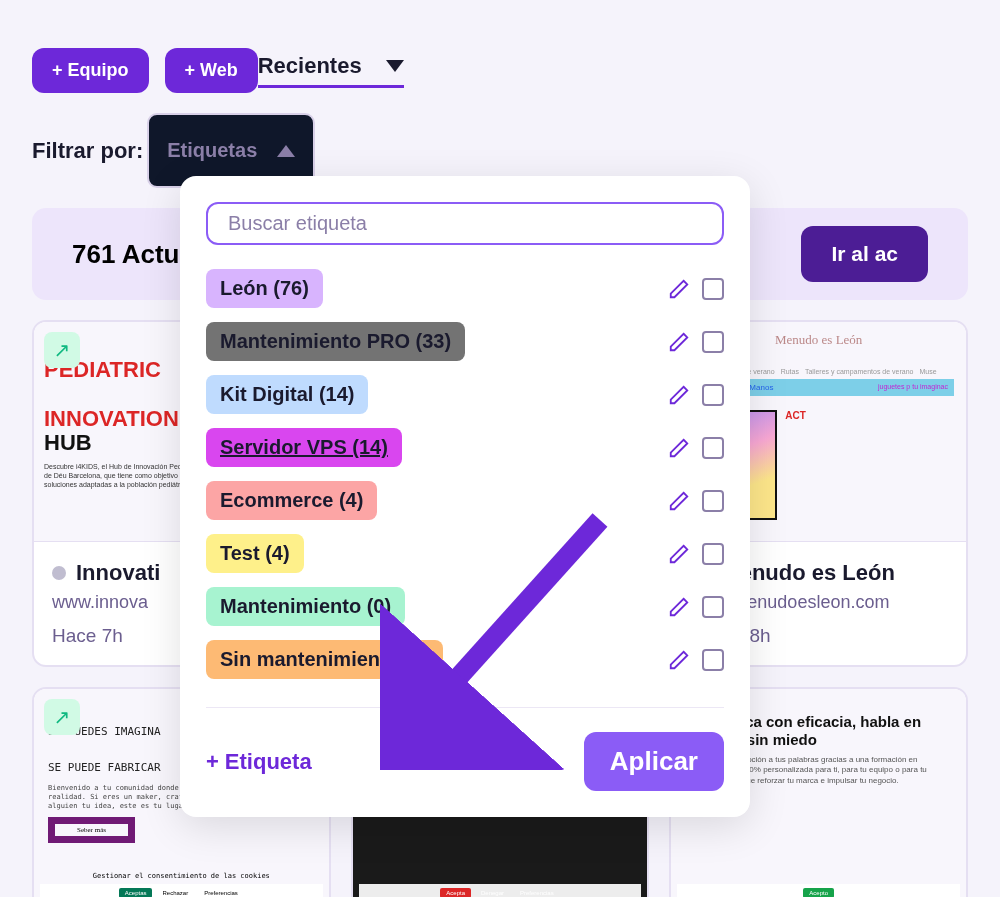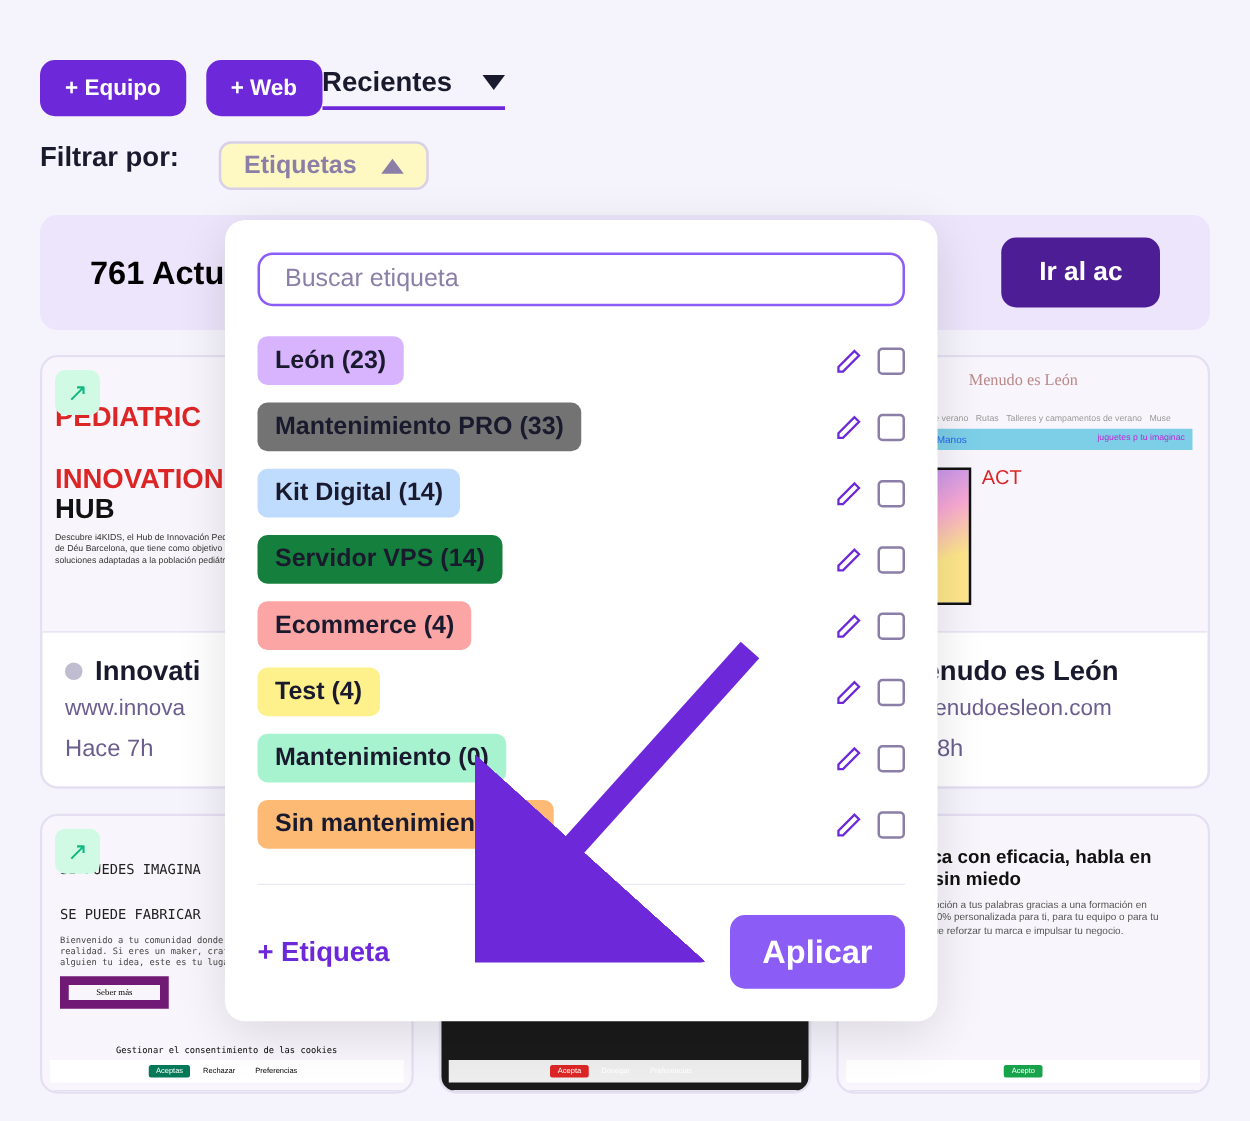--- a/index.html
+++ b/index.html
@@ -3,23 +3,23 @@
 <meta charset="utf-8">
 <style>
 *{box-sizing:border-box;margin:0;padding:0;font-family:-apple-system,BlinkMacSystemFont,'Segoe UI',sans-serif}
 body{background:#f5f3fb;width:1000px;height:897px;overflow:hidden;position:relative}
 .header{display:flex;align-items:center;padding:48px 32px 20px}
 .header-left{display:flex;gap:16px}
 .btn-primary{background:#6d28d9;color:#fff;border:none;padding:12px 20px;border-radius:12px;font-size:18px;font-weight:700;cursor:pointer}
 .sort-dropdown{display:flex;align-items:center;gap:24px;cursor:pointer;border-bottom:3px solid #6d28d9;padding-bottom:6px}
 .sort-dropdown span{font-size:22px;font-weight:800;color:#1a1a2e}
 .triangle-down{width:0;height:0;border-left:9px solid transparent;border-right:9px solid transparent;border-top:12px solid #1a1a2e}
-.filter-row{display:flex;align-items:flex-start;gap:32px;padding:0 32px 20px}
+.filter-row{display:flex;align-items:center;gap:4px;padding:0 32px 20px}
 .filter-label{font-size:22px;font-weight:800;color:#1a1a2e}
-.filter-dropdown{display:flex;align-items:center;gap:20px;border:2px solid #d8d0e8;border-radius:10px;padding:6px 18px;cursor:pointer;background:#fef9c3}
+.filter-dropdown{display:flex;align-items:center;gap:20px;border:2px solid #d8d0e8;border-radius:10px;padding:24px 18px;cursor:pointer;background:#0f172a}
 .filter-dropdown span{font-size:20px;font-weight:600;color:#8b7fa8}
 .triangle-up{width:0;height:0;border-left:9px solid transparent;border-right:9px solid transparent;border-bottom:12px solid #8b7fa8}
 .banner{background:#ede5fb;margin:0 32px;padding:18px 40px;border-radius:14px;display:flex;justify-content:space-between;align-items:center}
 .banner-text{font-size:26px;font-weight:800;color:#000000}
 .banner-btn{background:#4c1d95;color:#fff;border:none;padding:16px 30px;border-radius:12px;font-size:21px;font-weight:800;cursor:pointer}
 .cards-grid{display:grid;grid-template-columns:repeat(3,1fr);gap:20px;padding:20px 32px}
 .card{background:#fff;border:2px solid #e5dff2;border-radius:14px;overflow:hidden;position:relative}
 .card-arrow{position:absolute;top:10px;left:10px;width:36px;height:36px;background:#d1fae5;border-radius:8px;display:flex;align-items:center;justify-content:center;font-size:20px;color:#10b981;z-index:2}
 .card-preview{height:220px;background:#f8f6fc;border-bottom:1px solid #e5dff2;position:relative;overflow:hidden;padding:6px}
 .preview1{display:flex;flex-direction:column;padding:10px}
@@ -119,21 +119,21 @@
           <span>Rutas</span>
           <span>Talleres y campamentos de verano</span>
           <span>Muse</span>
       </div>
       <div style="background:#7dcfe8;margin:4px 6px;padding:4px 6px;font-size:8px;color:#2563eb;display:flex;justify-content:space-between">
         <span>El Mundo en tus Manos</span>
           <span style="color:#c026d3;font-size:7px">juguetes p tu imaginac</span>
       </div>
       <div class="hero">
         <div class="face" style="background:linear-gradient(160deg,#a78bfa 0%,#f9a8d4 40%,#fde68a 70%);border:2px solid #111"></div>
-        <div style="color:#dc2626;font-weight:400;font-size:16px">ACT</div>
+        <div style="color:#dc2626;font-weight:700;font-size:10px">ACT</div>
       </div>
     </div>
     <div class="card-body">
       <div class="card-title">
         <span class="dot-purple"></span>
         <span>Menudo es León</span>
       </div>
       <div class="card-url">www.menudoesleon.com</div>
       <div class="card-time">Hace 18h</div>
     </div>
@@ -176,21 +176,21 @@
         <span class="b" style="background:#16a34a;color:#fff">Acepto</span>
       </div>
     </div>
   </div>
 </div>
 
 <div class="popover">
   <input class="search-input" placeholder="Buscar etiqueta" style="">
   <div class="tags-list" id="tags-list">
       <div class="tag-row">
-        <span class="tag-pill" style="background: rgb(216, 180, 254);">León (23)</span>
+        <span class="tag-pill" style="background: rgb(216, 180, 254);">León (76)</span>
         <span class="tag-spacer"></span>
         <span class="edit-pencil"><svg viewBox="0 0 24 24">
             <path d="M17 3l4 4L7 21H3v-4L17 3z"></path>
           </svg></span>
         <span class="checkbox"></span>
       </div>
       <div class="tag-row">
         <span class="tag-pill" style="background: #737373;">Mantenimiento PRO (33)</span>
         <span class="tag-spacer"></span>
         <span class="edit-pencil"><svg viewBox="0 0 24 24">
@@ -200,21 +200,21 @@
       </div>
       <div class="tag-row">
         <span class="tag-pill" style="background: rgb(191, 219, 254);">Kit Digital (14)</span>
         <span class="tag-spacer"></span>
         <span class="edit-pencil"><svg viewBox="0 0 24 24">
             <path d="M17 3l4 4L7 21H3v-4L17 3z"></path>
           </svg></span>
         <span class="checkbox"></span>
       </div>
       <div class="tag-row">
-        <span class="tag-pill" style="background: #15803d;">Servidor VPS (14)</span>
+        <span class="tag-pill" style="background: #d946ef; text-decoration: underline;">Servidor VPS (14)</span>
         <span class="tag-spacer"></span>
         <span class="edit-pencil"><svg viewBox="0 0 24 24">
             <path d="M17 3l4 4L7 21H3v-4L17 3z"></path>
           </svg></span>
         <span class="checkbox"></span>
       </div>
       <div class="tag-row">
         <span class="tag-pill" style="background: rgb(252, 165, 165);">Ecommerce (4)</span>
         <span class="tag-spacer"></span>
         <span class="edit-pencil"><svg viewBox="0 0 24 24">

